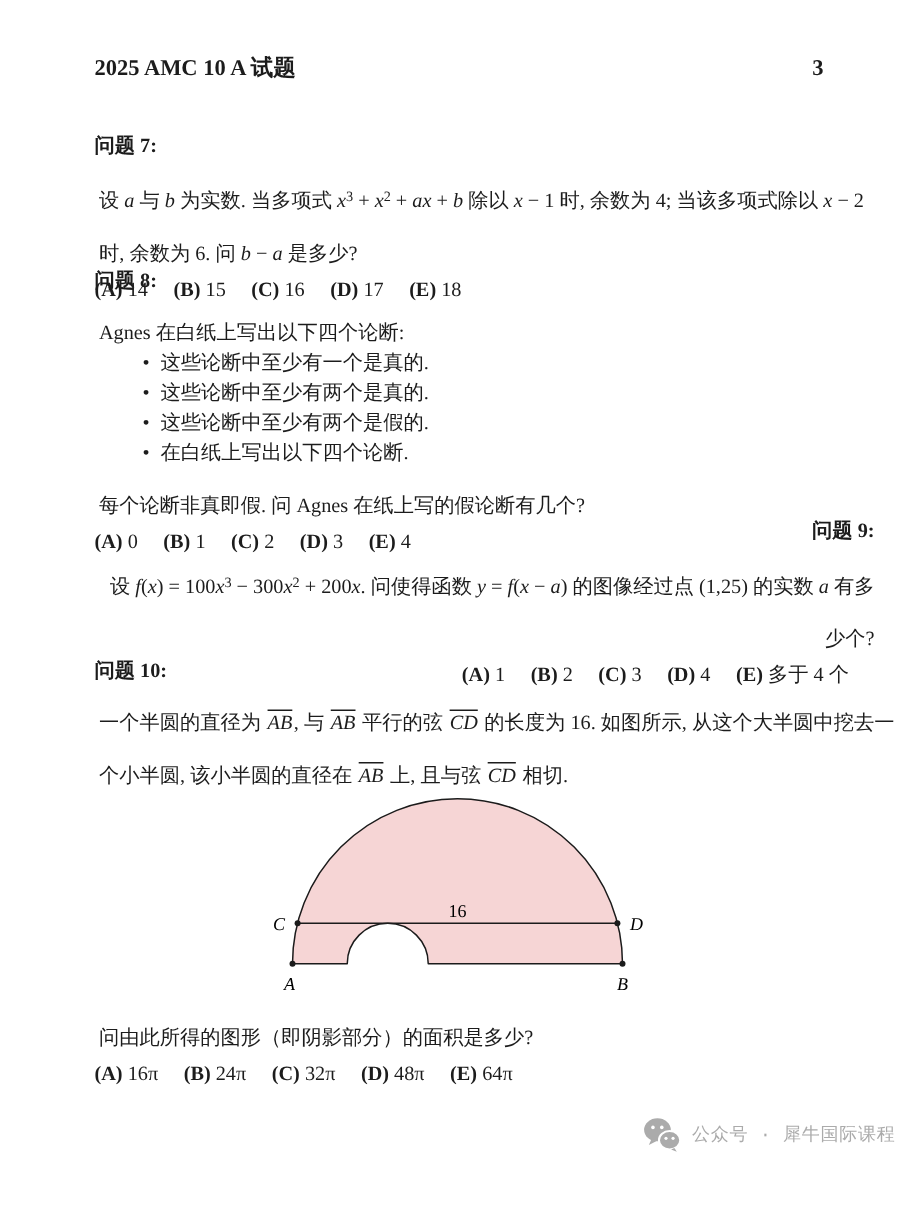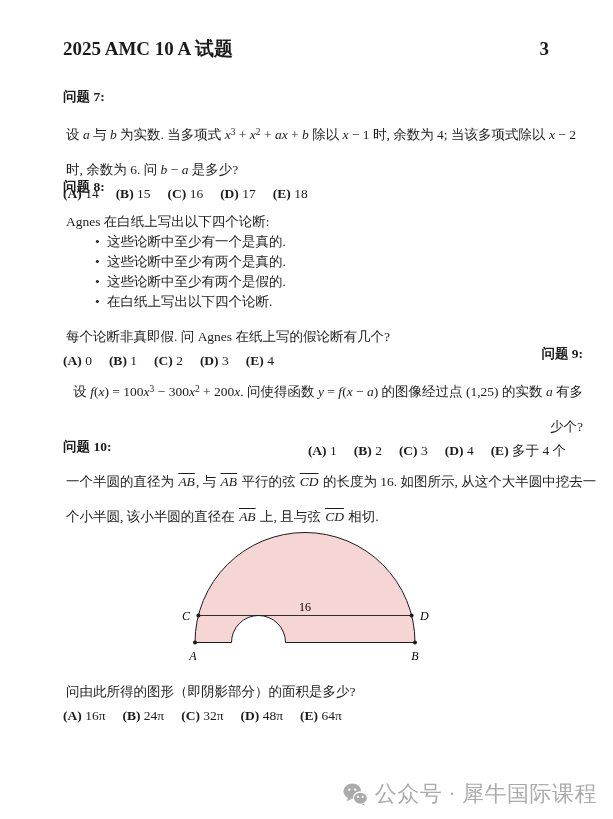--- a/index.html
+++ b/index.html
@@ -9,21 +9,21 @@
     width:613px; height:819px;
     background:#ffffff;
     color:#1c1c1c;
     font-family:"Liberation Serif","DejaVu Serif",serif;
     font-size:13.5px;
     overflow:hidden;
   }
   .header {
     position:absolute; top:36px; left:63px; right:64px;
     display:flex; justify-content:space-between; align-items:baseline;
-    font-weight:bold; font-size:19px;
+    font-weight:bold; font-size:15px;
   }
   .problem { position:absolute; left:63px; right:30px; }
   .p7  { top:87px; }
   .p8  { top:177px; }
   .p9  { top:344px;text-align:right; }
   .p10 { top:437px; }
   .prob-label { font-weight:bold; line-height:20px; }
   .line { line-height:20px; padding-left:3px; white-space:pre;margin-top:15px; }
   .options { line-height:20px; margin-top:4px; white-space:pre; }
   .opt { margin-right:17px; }
@@ -32,24 +32,24 @@
   .bullet-item { line-height:20px; padding-left:32px; white-space:pre; }
   .bullet-marker { display:inline-block; width:12px; }
   .seg-i   { font-style:italic; }
   .seg-sup { font-size:9.5px; vertical-align:4px; }
   .seg-ov  { font-style:italic; text-decoration:overline; padding:0 1px; }
   .diagram { display:block; margin:-5px 0 0 75px; }
   .diagram text { font-size:12px; }
   .diagram .pt-label { font-style:italic; }
   .question-line { line-height:20px; padding-left:3px; white-space:pre; margin-top:14px; }
   .watermark {
-    position:absolute; top:779px; right:16px;
+    position:absolute; top:745px; right:16px;
     display:flex; align-items:center; gap:7px;
-    font-family:Liberation Serif, serif;
-    font-size:22px; letter-spacing:0.5px;
+    font-family:Liberation Mono, monospace;
+    font-size:12px; letter-spacing:0.5px;
   }
 </style>
 </head>
 <body>
 
 <div class="page">
 
   <div class="header">
     <span>2025 AMC 10 A 试题</span>
     <span>3</span>

